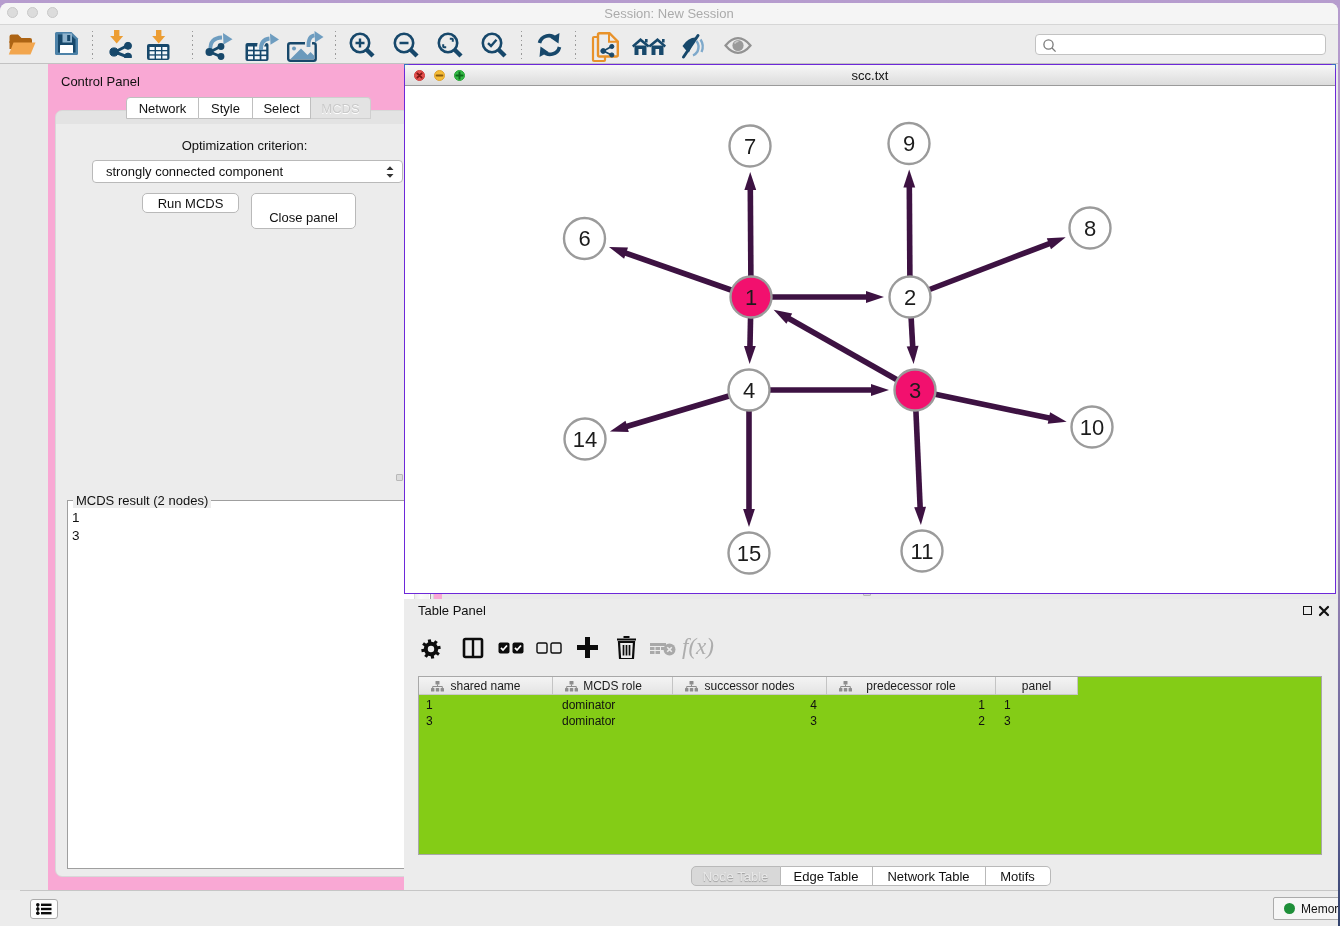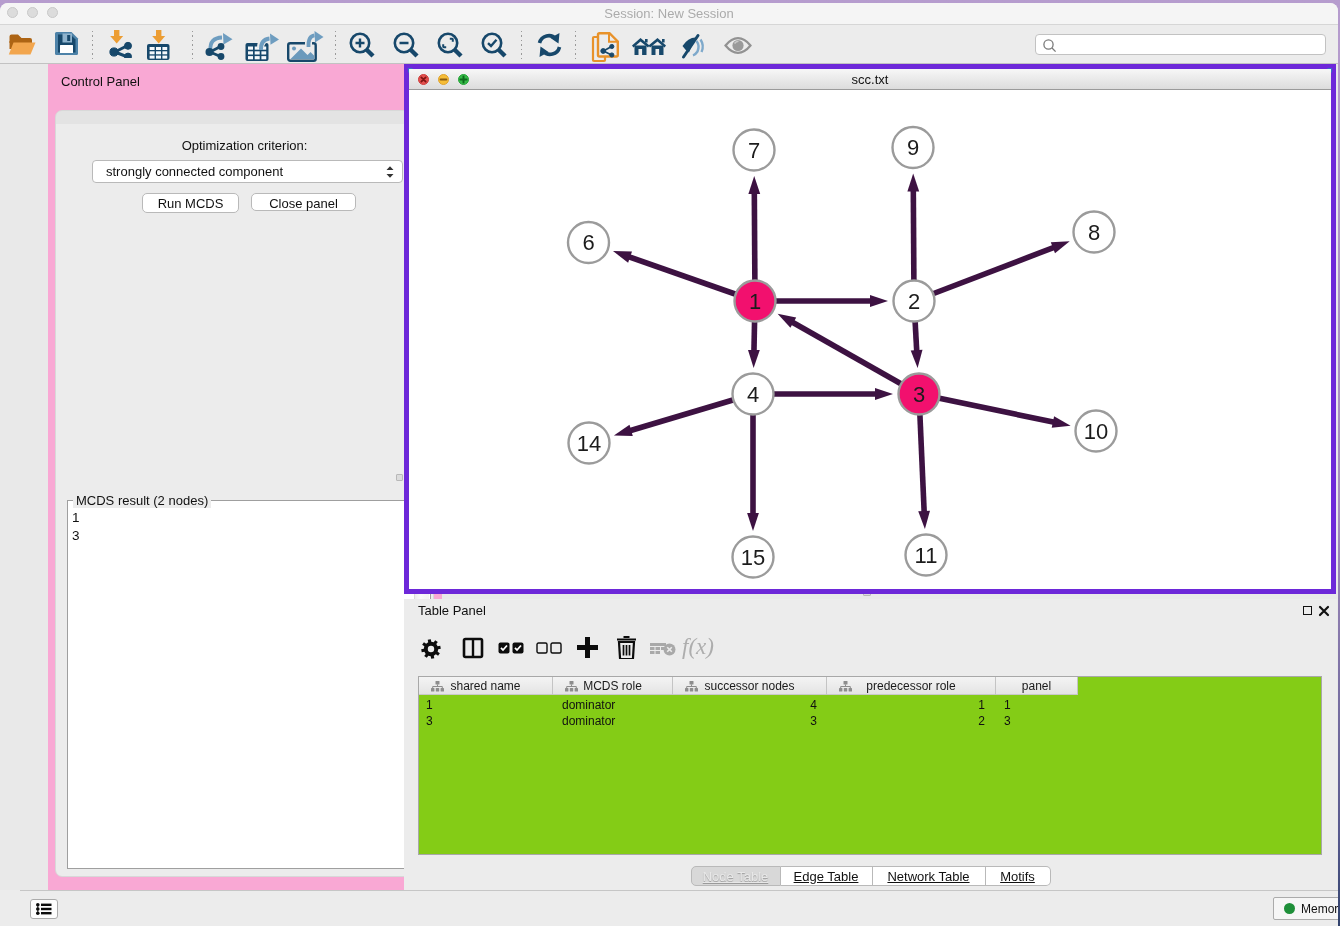--- a/index.html
+++ b/index.html
@@ -18,34 +18,34 @@
 
 #leftpanel { position:absolute; left:16px; top:0; width:394px; height:826px; background:#f9a8d4;margin-left:32px; }
 #cp-title { position:absolute; left:13px; top:10px; font-size:13px; color:#111; }
 .winbtn-sq { position:absolute; top:13px; width:9px; height:9px; border:1.5px solid #111; background:transparent; }
 .tabs { position:absolute; top:33px; height:22px; display:flex; z-index:5; }
 .tab { font-size:13px; color:#111; background:#fff; border:1px solid #bfbfbf; border-left:none; padding:3px 0 0; height:22px; text-align:center; }
 .tab.first { border-left:1px solid #bfbfbf; border-radius:4px 0 0 0; }
 .tab.sel { background:#e3e3e3; border-color:#cfcfcf; color:#cacaca; text-shadow:0 1px 0 #fff; border-radius:0 4px 0 0; }
 #cp-panel { position:absolute; left:7px; top:46px; width:379px; height:767px; background:linear-gradient(180deg,#e3e3e3 0 13px,#ececec 13px); border:1px solid #d8d8d8; border-radius:7px; }
 
-#netwin { position:absolute; left:404px; top:0px; width:932px; height:530px; background:#fff; border:5px solid #6d28d9; }
+#netwin { position:absolute; left:404px; top:0px; width:932px; height:530px; background:#fff; border:1px solid #6d28d9; }
 #netwin-title { position:absolute; left:0; top:0; width:100%; height:21px; background:linear-gradient(180deg,#f7f7f7,#dcdcdc); border-bottom:1px solid #9a9a9a; }
 #netwin-title .t { position:absolute; width:100%; text-align:center; top:3px; font-size:13px; color:#111; }
 .mactl { position:absolute; top:5px; width:11px; height:11px; border-radius:50%; }
 #graph { position:absolute; left:0; top:21px; }
 
 #tablepanel { position:absolute; left:404px; top:535px; width:933px; height:291px; background:#ececec; }
 #tp-title { position:absolute; left:14px; top:4px; font-size:13px; color:#111; }
 #tp-toolbar { position:absolute; left:12px; top:32px; right:13px; height:40px; }
 #tp-table { position:absolute; left:14px; top:77px; width:904px; height:179px; background:#84cc16; border:1px solid #a8a8a8; }
 .thead { position:absolute; left:0; top:0; height:18px; background:linear-gradient(180deg,#f4f4f4,#e4e4e4); border-right:1px solid #c4c4c4; border-bottom:1px solid #c9c9c9; font-size:12px; color:#1a1a1a; text-align:center; padding-top:2px; }
 .trow { position:absolute; font-size:12px; color:#111; }
 .btabs { position:absolute; top:267px; left:0; width:100%; display:flex; justify-content:center; }
-.btab { font-size:13px; color:#111; background:#fff; border:1px solid #b9b9b9; border-left:none; height:20px; display:flex; align-items:center; justify-content:center; white-space:nowrap;text-decoration:underline; }
+.btab { font-size:13px; color:#111; background:#fff; border:1px solid #b9b9b9; border-left:none; height:20px; display:flex; align-items:center; justify-content:center; white-space:nowrap; }
 .btab.first { border-left:1px solid #b9b9b9; border-radius:5px 0 0 5px; }
 .btab.last { border-radius:0 5px 5px 0; }
 .btab.sel { background:#d8d8d8; color:#e8e8e8; text-shadow:0 1px 1px #9a9a9a; }
 
 #statusbar { position:absolute; left:0; top:887px; width:100%; height:33px; background:#ececec; border-top:1px solid #c6c6c6;margin-left:20px; }
 #listbtn { position:absolute; left:10px; top:8px; width:28px; height:20px; background:#fdfdfd; border:1px solid #ababab; border-radius:3px; }
 #membtn { position:absolute; right:11px; top:6px; width:74px; height:23px; background:#f6f6f6; border:1px solid #ababab; border-radius:2px; font-size:12px; color:#111; }
 </style></head>
 <body>
 <div id="app">
@@ -208,30 +208,36 @@
         </svg>
       </div>
   </div>
   <div id="mainarea">
     <div id="leftpanel">
       <div id="cp-title">Control Panel</div>
       <div class="winbtn-sq" style="left:362px"></div>
       <svg style="position:absolute;left:377px;top:12px" width="12" height="12" viewBox="0 0 12 12">
           <path d="M2 2 L10 10 M10 2 L2 10" stroke="#111" stroke-width="2.2" stroke-linecap="round"></path>
         </svg>
+      <div class="tabs" style="left:78px">
+        <div class="tab first" style="width:73px">Network</div>
+        <div class="tab" style="width:54px">Style</div>
+        <div class="tab" style="width:58px">Select</div>
+        <div class="tab sel" style="width:60px">MCDS</div>
+      </div>
       <div id="cp-panel">
 
         <div style="position:absolute;left:0;top:27px;width:100%;text-align:center;font-size:13px;color:#111">Optimization criterion:</div>
         <div style="position:absolute;left:36px;top:49px;width:311px;height:23px;background:#fff;border:1px solid #b9b9b9;border-radius:4px;font-size:13px;color:#111;padding:3px 0 0 13px">strongly connected component
           <svg style="position:absolute;right:7px;top:4px" width="10" height="14" viewBox="0 0 10 14">
               <path d="M1.5 5 L5 1.2 L8.5 5 Z M1.5 9 L5 12.8 L8.5 9 Z" fill="#333"></path>
             </svg>
         </div>
         <div style="position:absolute;left:86px;top:82px;width:97px;height:20px;background:#fff;border:1px solid #b9b9b9;border-radius:5px;font-size:13px;color:#111;text-align:center;padding-top:2px">Run MCDS</div>
-        <div style="position:absolute;left:195px;top:82px;width:105px;height:18px;background:#fff;border:1px solid #b9b9b9;border-radius:5px;font-size:13px;color:#111;text-align:center;padding-top:2px">Close panel</div>
+        <div style="position:absolute;left:195px;top:82px;width:105px;height:36px;background:#fff;border:1px solid #b9b9b9;border-radius:5px;font-size:13px;color:#111;text-align:center;padding-top:16px">Close panel</div>
         <div style="position:absolute;left:11px;top:389px;width:364px;height:369px;border:1px solid #9f9f9f;background:#fff">
           <div style="position:absolute;left:5px;top:-8px;background:#ececec;padding:0 3px;font-size:13px;color:#111">MCDS result (2 nodes)</div>
           <div style="position:absolute;left:4px;top:8px;font-size:13.5px;color:#111;line-height:17.5px">1<br>3</div>
           <div style="position:absolute;right:1px;top:1px;width:15px;height:365px;background:linear-gradient(90deg,#ededed,#fafafa 40%,#f3f3f3);border-left:1px solid #dcdcdc">
               <span style="position:absolute;left:1px;top:3px;width:12px;height:85px;background:#fdfdfd;border:1px solid #c9c9c9;border-radius:2px;display:block"></span>
             </div>
         </div>
       </div>
     </div>
     <div style="position:absolute;left:396px;top:410px;width:7px;height:7px;background:#dcdcdc;border:1px solid #b8b8b8;border-radius:1px"></div>

